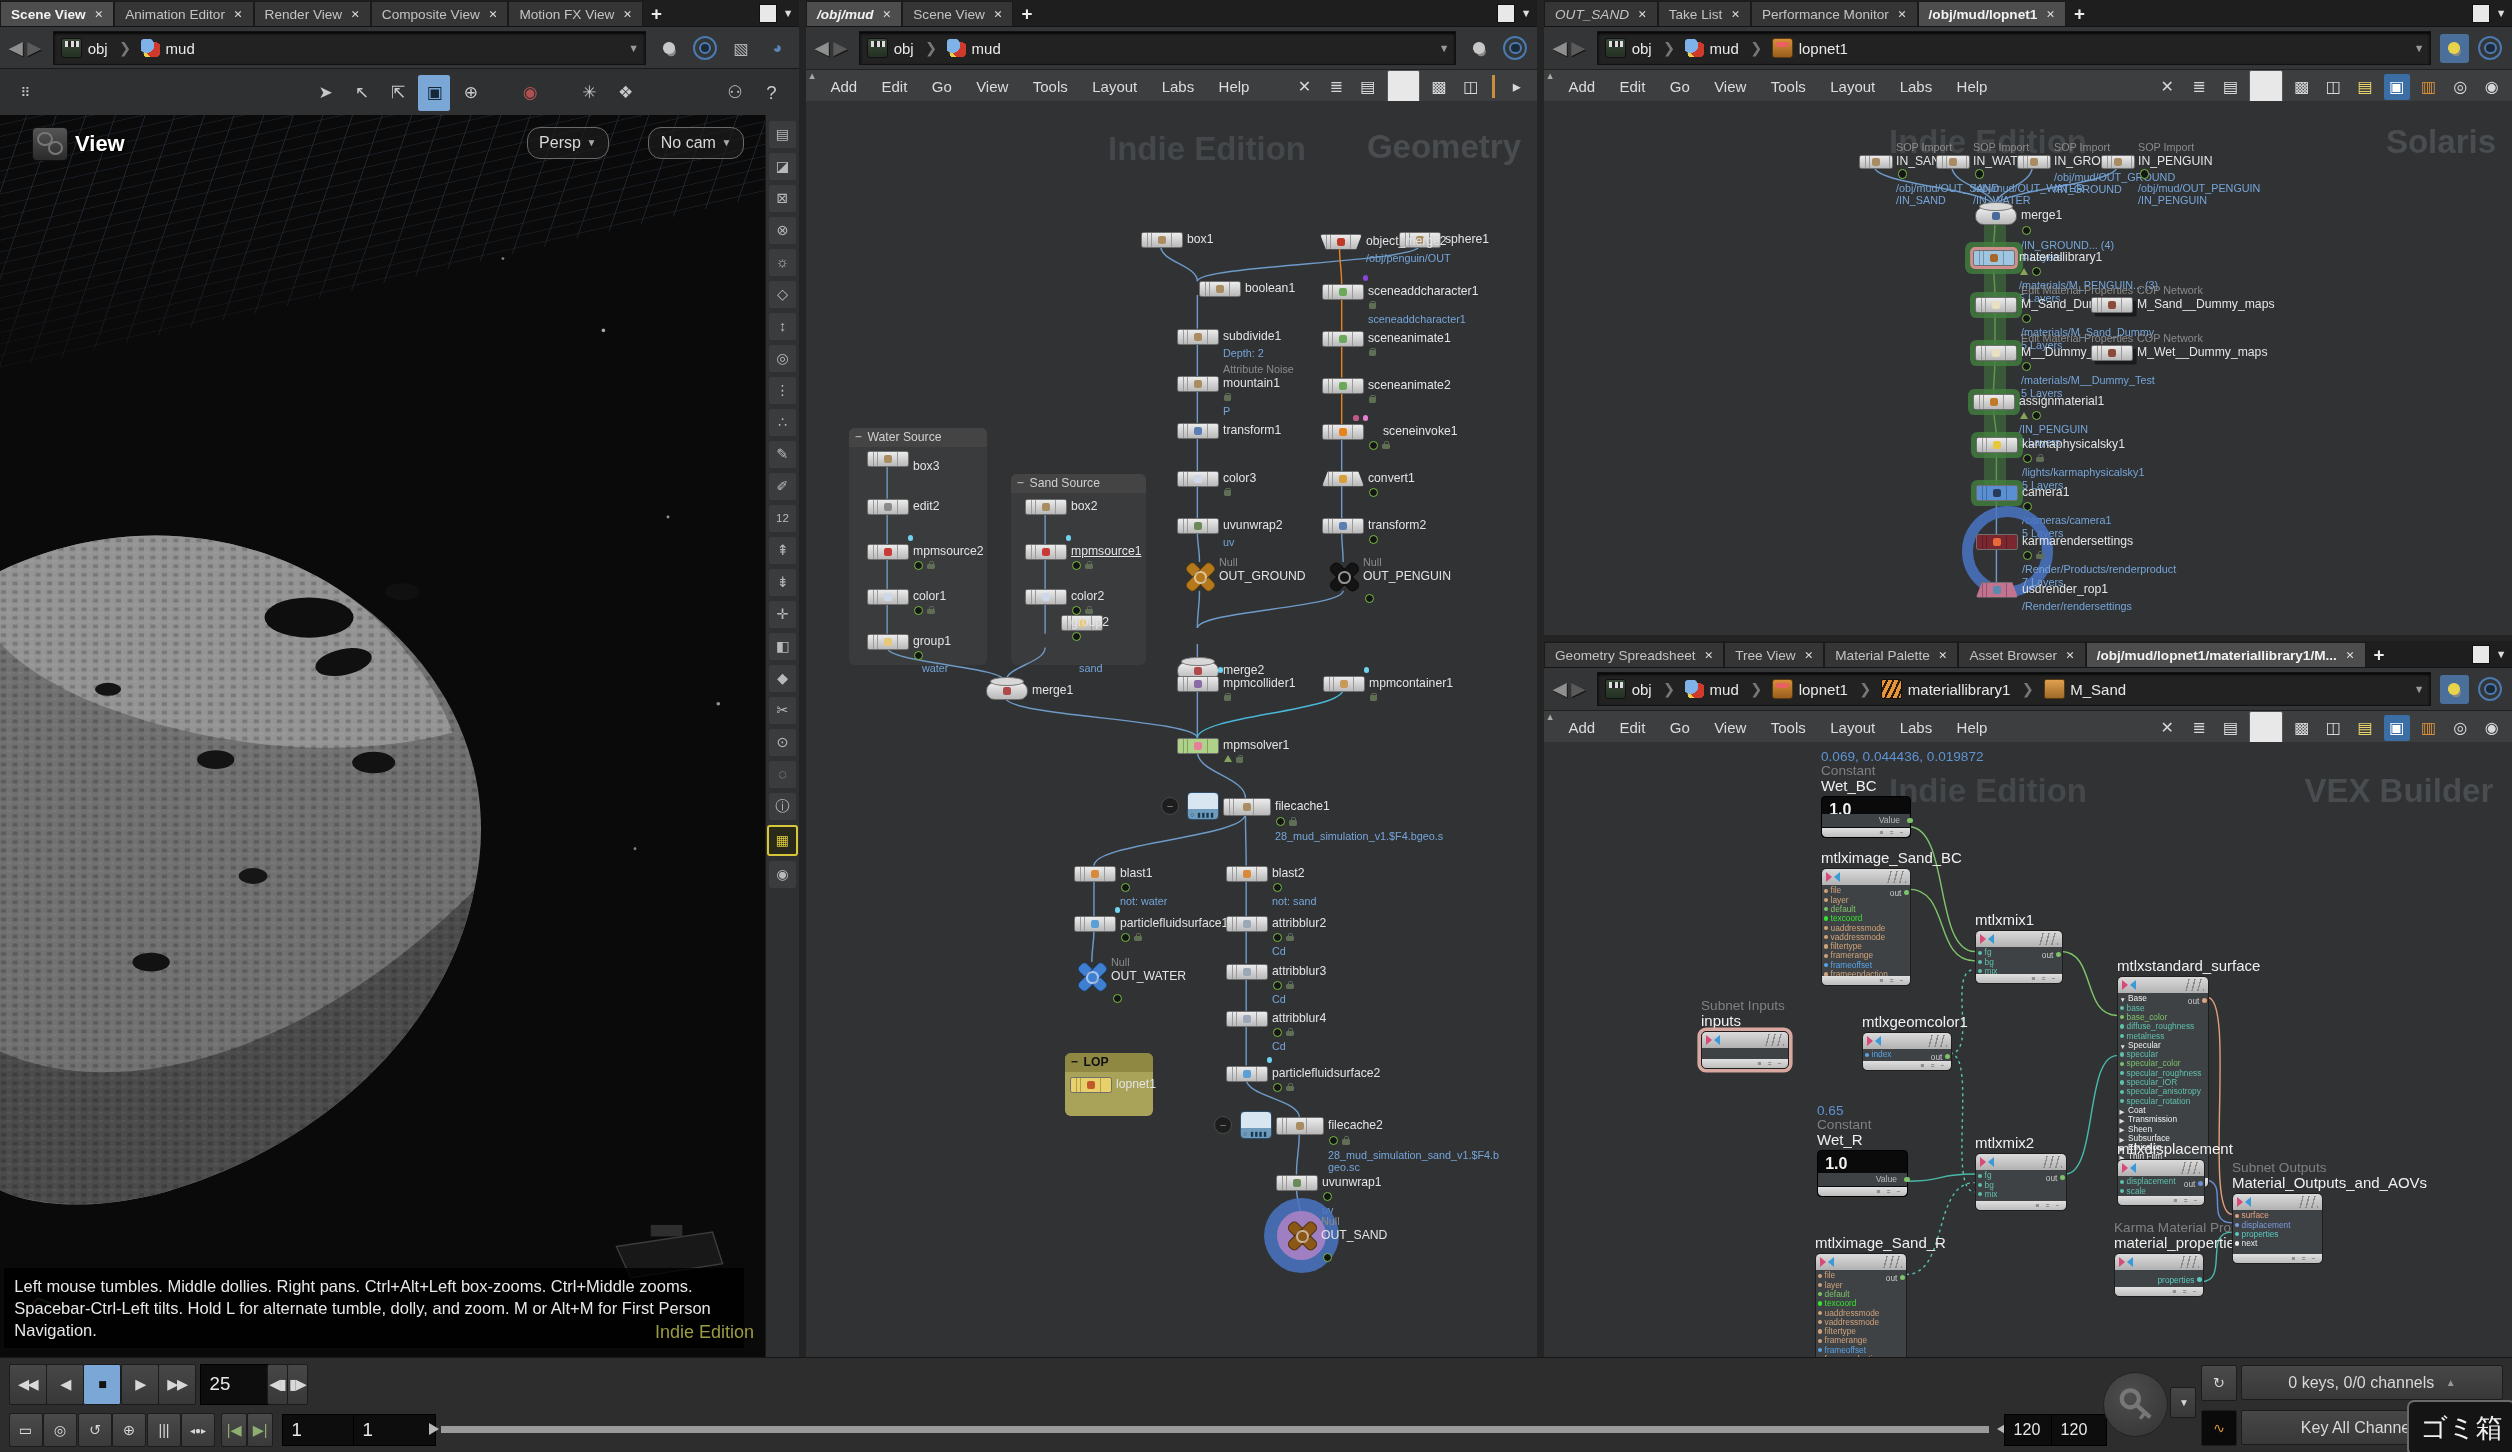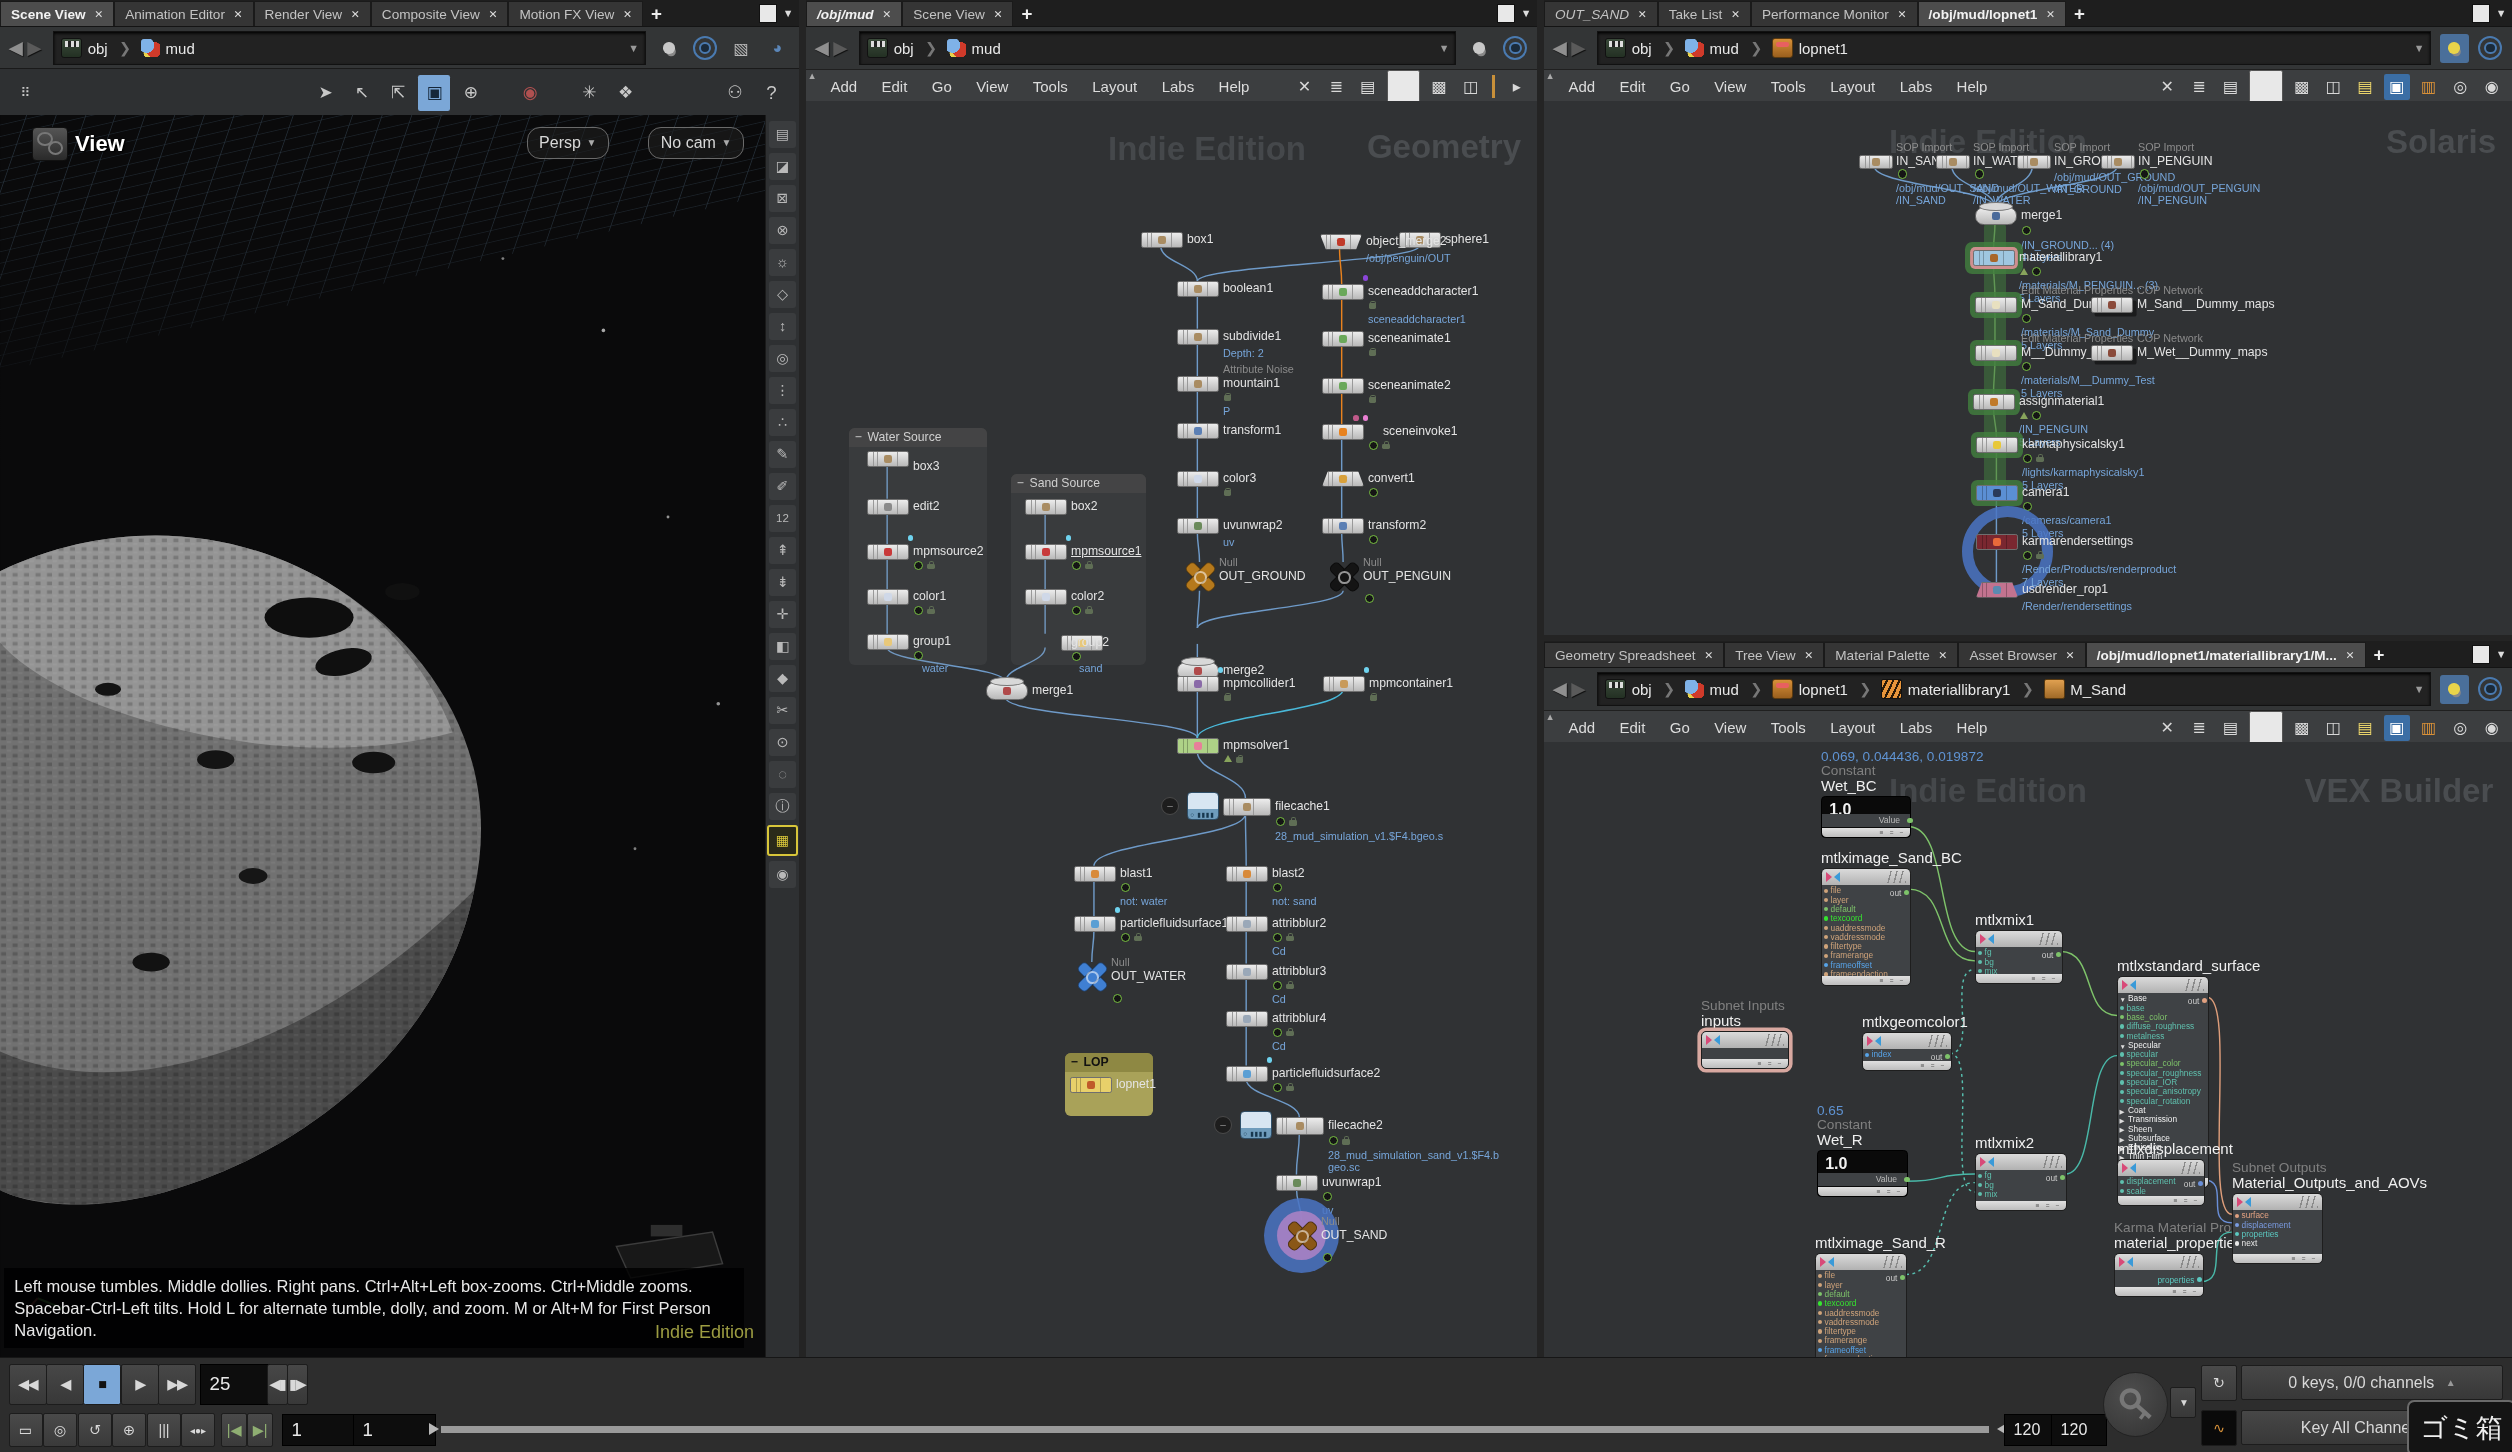--- a/index.html
+++ b/index.html
@@ -452,21 +452,21 @@
             <div class="nico"></div>
           </div>
           <span class="nlabel" style="left: 46px; top: -0.4px;">box1</span>
         </div>
         <div class="nw" style="left: 593px; top: 131px;">
           <div class="nflag" style="width: 40px; height: 13.6px;">
             <div class="nico"></div>
           </div>
           <span class="nlabel" style="left: 46px; top: -0.4px;">sphere1</span>
         </div>
-        <div class="nw" style="left: 371px; top: 180px;">
+        <div class="nw" style="left: 393px; top: 180px;">
           <div class="nflag" style="width: 40px; height: 13.6px;">
             <div class="nico"></div>
           </div>
           <span class="nlabel" style="left: 46px; top: -0.4px;">boolean1</span>
         </div>
         <div class="nw" style="left: 371px; top: 228px;">
           <div class="nflag" style="width: 40px; height: 13.6px;">
             <div class="nico"></div>
           </div>
           <span class="nlabel" style="left: 46px; top: -0.4px;">subdivide1</span>
@@ -876,21 +876,21 @@
         <div class="nw" style="left: 219px; top: 488px;">
           <div class="nflag" style="width: 40px; height: 13.6px;">
             <div class="nico" style="background: rgb(207, 216, 232);"></div>
           </div>
           <span class="nlabel" style="left: 46px; top: -0.4px;">color2</span>
           <div class="brow" style="left: 47px; top: 16.5px;">
             <span class="b-clock"></span>
             <span class="b-lock"></span>
           </div>
         </div>
-        <div class="nw" style="left: 219px; top: 534px; padding-left: 36px;">
+        <div class="nw" style="left: 219px; top: 514px; padding-left: 36px;">
           <div class="nflag" style="width: 40px; height: 13.6px;">
             <div class="nico" style="background: rgb(232, 200, 122);"></div>
           </div>
           <span class="nlabel" style="left: 46px; top: -0.4px;">group2</span>
           <div class="brow" style="left: 47px; top: 16.5px;">
             <span class="b-clock"></span>
           </div>
         </div>
         <div class="nw" style="left: 264px; top: 976px;">
           <div class="nflag" style="width: 40px; height: 13.6px; background: linear-gradient(90deg, transparent 0px, transparent 5px, rgba(0, 0, 0, 0.25) 5px, rgba(0, 0, 0, 0.25) 5.7px, transparent 5.7px, transparent 9.3px, rgba(0, 0, 0, 0.25) 9.3px, rgba(0, 0, 0, 0.25) 10px, transparent 10px, transparent 29.4px, rgba(0, 0, 0, 0.25) 29.4px, rgba(0, 0, 0, 0.25) 30px, transparent 30px, transparent 34px, rgba(0, 0, 0, 0.25) 34px, rgba(0, 0, 0, 0.25) 34px, transparent 34px) rgb(232, 208, 106);">

